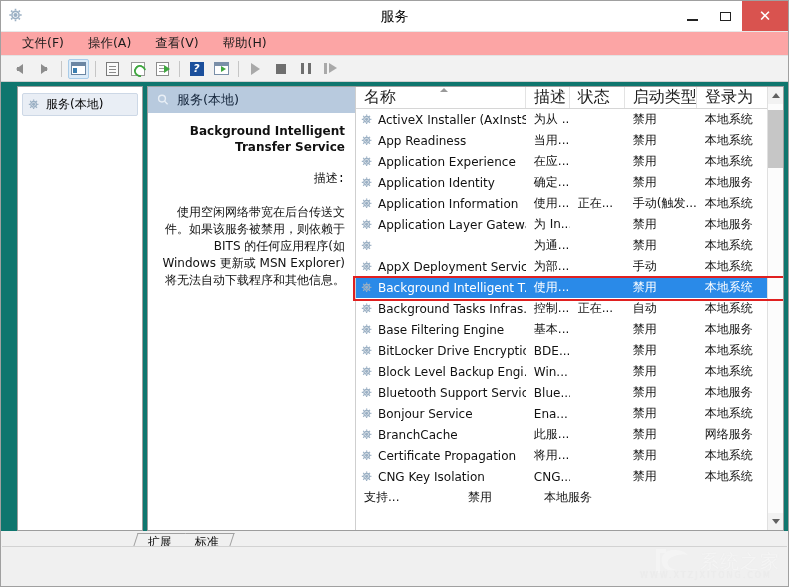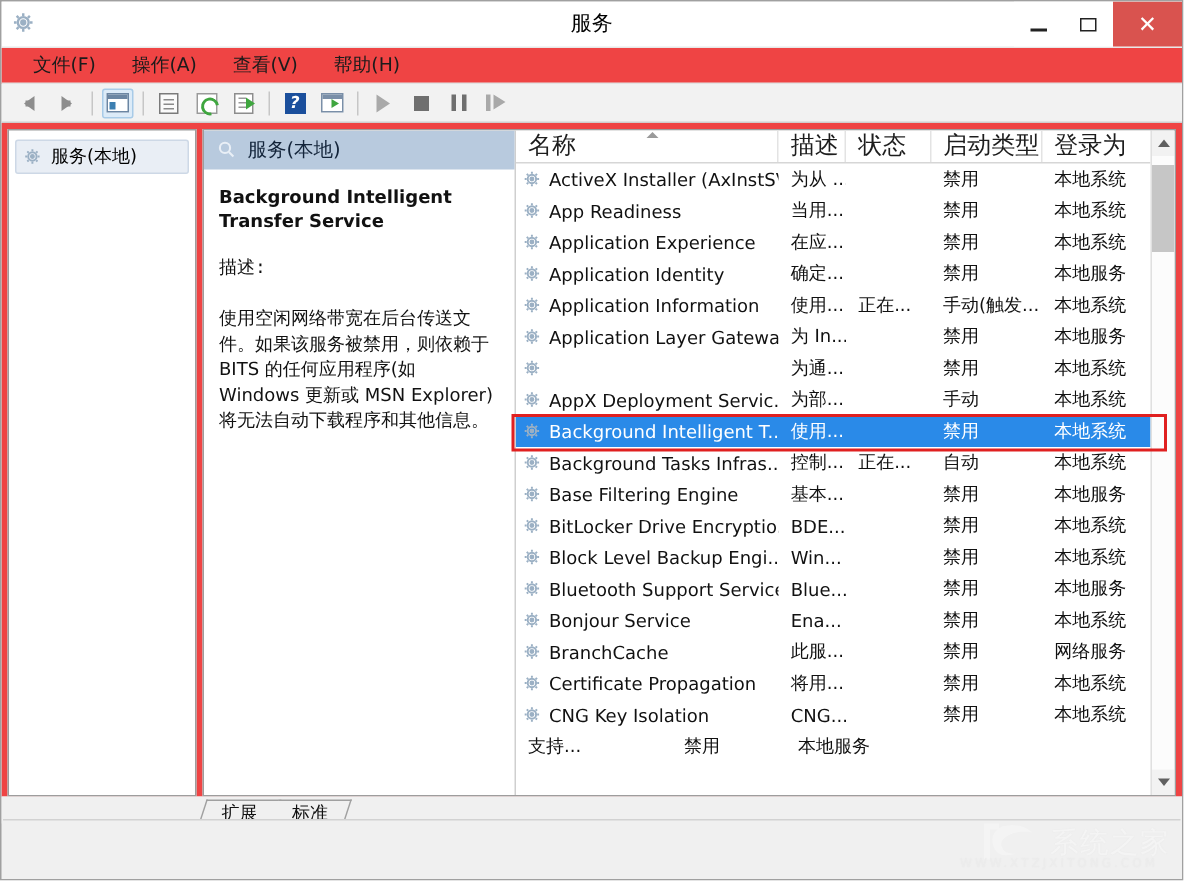--- a/index.html
+++ b/index.html
@@ -79,21 +79,21 @@
     display: block;
     width: 11px;
     height: 9px;
     border: 1.6px solid #222;
     box-sizing: border-box;
   }
 
   
   .menubar {
     height: 23px;
-    background: #ef4444;
+    background: #fca5a5;
     display: flex;
     align-items: center;
     padding-left: 12px;
     border-bottom: 1px solid #e3e3e3;
   }
   .menu-item {
     font-size: 12.5px;
     color: #1b1b1b;
     padding: 2px 9px;
     margin-right: 6px;
@@ -299,24 +299,25 @@
     left: 5px; top: 0;
     width: 0; height: 0;
     border-top: 5.5px solid transparent;
     border-bottom: 5.5px solid transparent;
     border-left: 8px solid #a9a9a9;
   }
 
   
   .body {
     display: flex;
-    padding: 4px 4px 0 4px;
+    padding: 4px 4px 0 16px;
     height: 449px;
     box-sizing: border-box;
-    background: #ef4444;
+    background: #0f766e;
+    text-align: right;
   }
   .tree-pane {
     width: 126px;
     background: #ffffff;
     border: 1px solid #9d9d9d;
     box-sizing: border-box;
     padding: 4px 2px;
     flex: 0 0 auto;
   }
   .tree-node {

